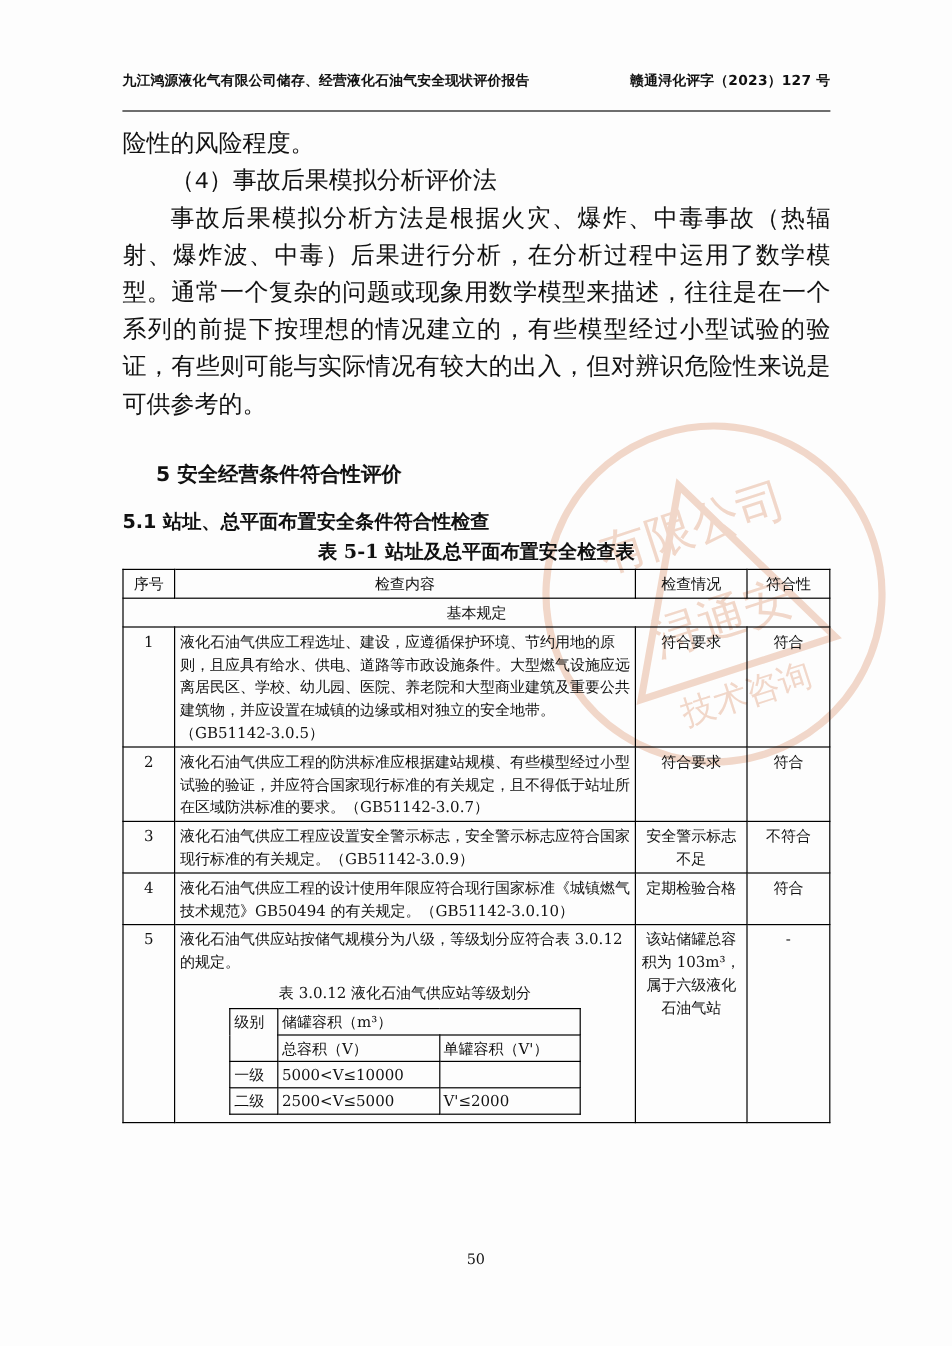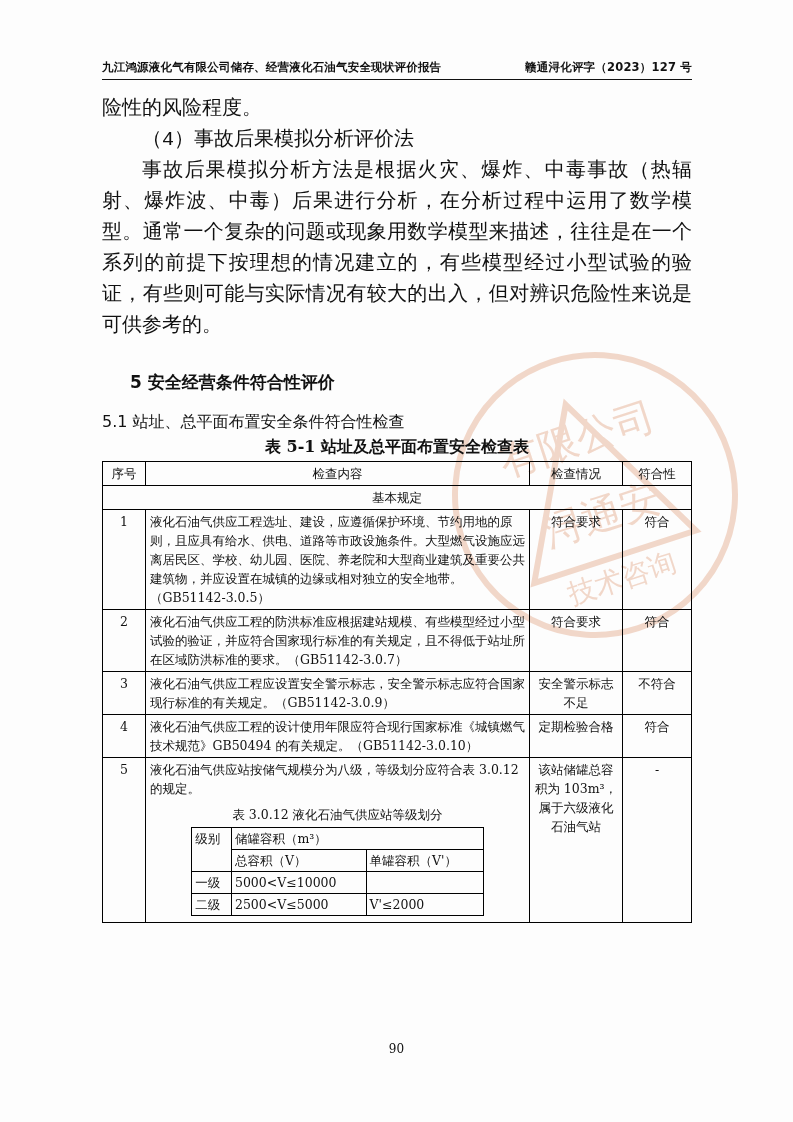--- a/index.html
+++ b/index.html
@@ -30,21 +30,21 @@
     width:590px;
     z-index:10;
   }
   .header{
     display:flex;
     justify-content:space-between;
     align-items:flex-end;
     font-size:11.5px;
     font-weight:bold;
     color:#111;
-    padding-bottom:4px;
+    padding-bottom:17px;
     border-bottom:1.5px solid #111;
     letter-spacing:0.2px;
   }
   .header .hl{white-space:nowrap;}
   .header .hr{white-space:nowrap;}
   .body-text{
     margin-top:13px;
     font-size:20px;
     line-height:31px;
     text-align:justify;
@@ -55,21 +55,21 @@
   .h1{
     font-size:17px;
     font-weight:bold;
     margin-top:30px;
     margin-bottom:4px;
     font-family:"DejaVu Sans","Liberation Sans",sans-serif;
     margin-left:28px;
   }
   .h2{
     font-size:16px;
-    font-weight:normal;
+    font-weight:bold;
     margin-top:18px;
     margin-bottom:4px;
     font-family:"DejaVu Sans","Liberation Sans",sans-serif;
   }
   .tbl-title{
     text-align:center;
     font-size:16px;
     font-weight:bold;
     margin-bottom:3px;
     font-family:"DejaVu Serif","Liberation Serif",serif;
@@ -216,15 +216,15 @@
               </table>
         </td>
         <td class="c-chk">该站储罐总容积为 103m³，属于六级液化石油气站</td>
         <td class="c-cmp">-</td>
       </tr>
     </tbody>
       </table>
 
   </div>
 
-  <div class="pagenum">90</div>
+  <div class="pagenum">50</div>
 
 </div>
 
 </body></html>

